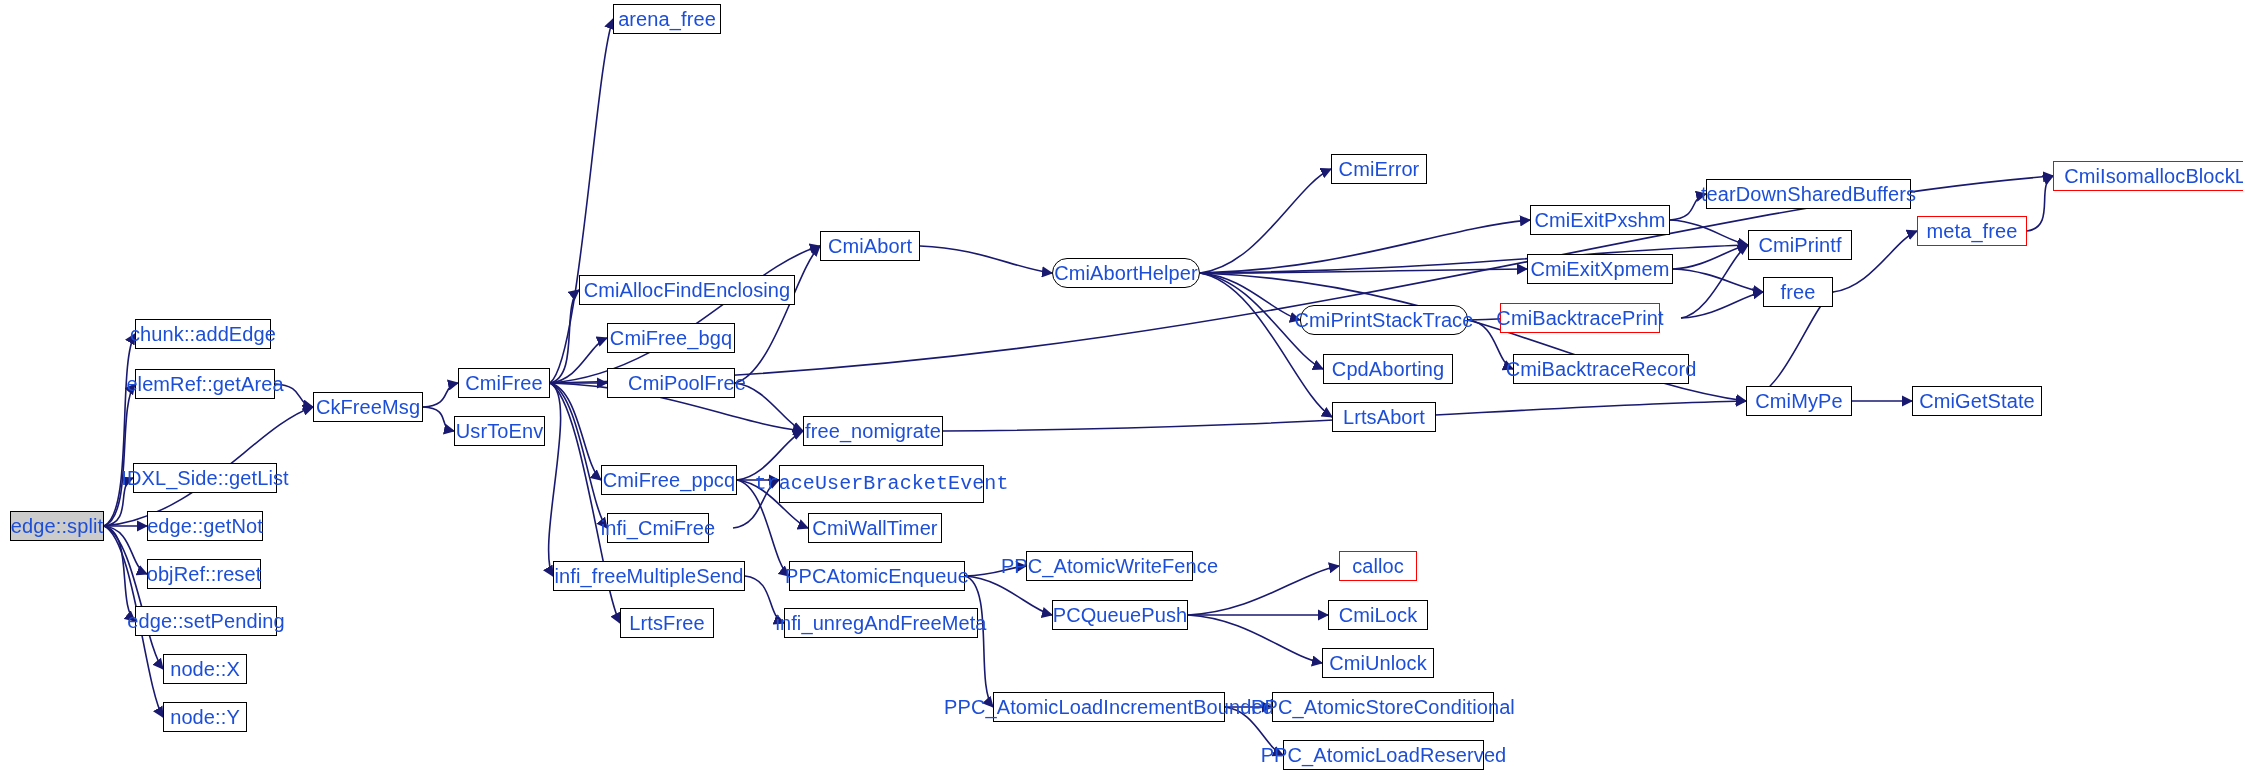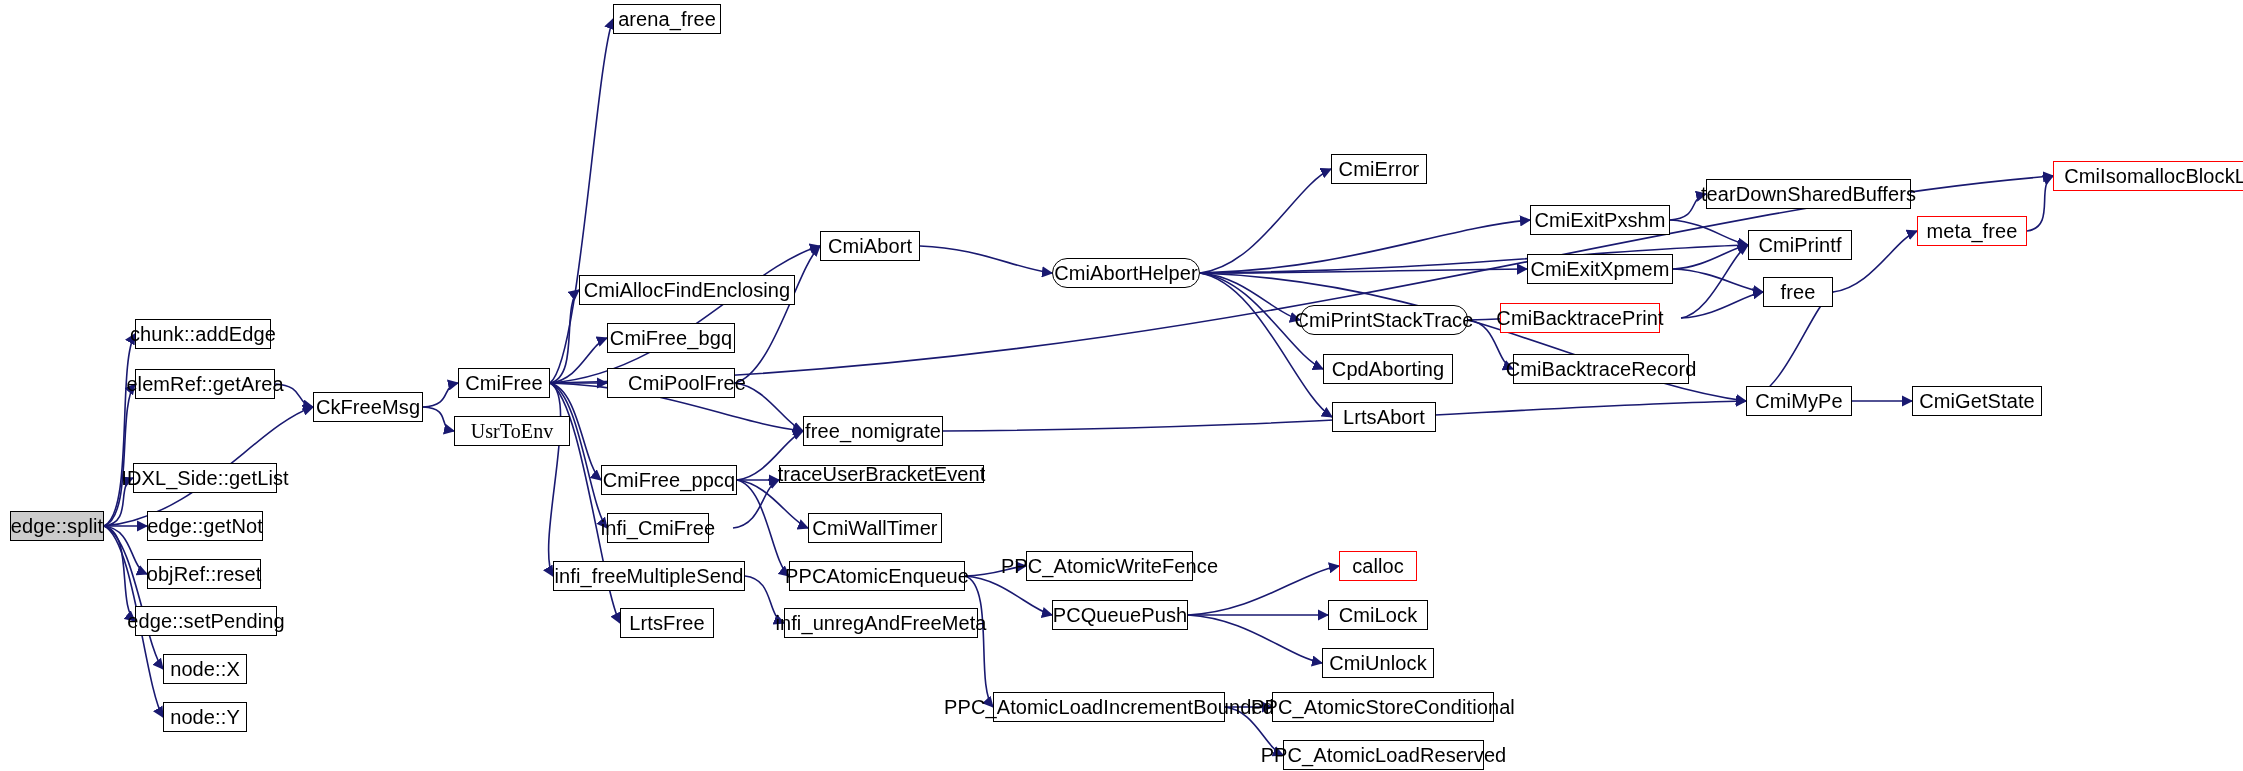--- a/index.html
+++ b/index.html
@@ -16,21 +16,21 @@
     left:0; top:0;
     width:2243px;
     height:771px;
     pointer-events:none;
   }
   .node{
     position:absolute;
     box-sizing:border-box;
     border:1px solid #000000;
     background:#ffffff;
-    color:#000000;
+    color:#1d4ed8;
     font-size:20px;
     line-height:1;
     display:flex;
     align-items:center;
     justify-content:center;
     white-space:nowrap;
     letter-spacing:0.1px;
   }
   .node.root{
     background:#cccccc;
@@ -119,32 +119,32 @@
       <div class="node" style="left: 135px; top: 319px; width: 136px; height: 30px;">chunk::addEdge</div>
       <div class="node" style="left: 135px; top: 369px; width: 140px; height: 30px;">elemRef::getArea</div>
       <div class="node" style="left: 133px; top: 463px; width: 144px; height: 30px;">IDXL_Side::getList</div>
       <div class="node" style="left: 147px; top: 511px; width: 116px; height: 30px;">edge::getNot</div>
       <div class="node" style="left: 147px; top: 559px; width: 114px; height: 30px;">objRef::reset</div>
       <div class="node" style="left: 135px; top: 606px; width: 142px; height: 30px;">edge::setPending</div>
       <div class="node" style="left: 163px; top: 654px; width: 84px; height: 30px;">node::X</div>
       <div class="node" style="left: 163px; top: 702px; width: 84px; height: 30px;">node::Y</div>
       <div class="node" style="left: 313px; top: 392px; width: 110px; height: 30px;">CkFreeMsg</div>
       <div class="node" style="left: 458px; top: 368px; width: 92px; height: 30px;">CmiFree</div>
-      <div class="node" style="left: 454px; top: 416px; width: 116px; height: 30px; font-family: Liberation Serif, serif;">UsrToEnv</div>
+      <div class="node" style="left: 454px; top: 416px; width: 91px; height: 30px;">UsrToEnv</div>
       <div class="node" style="left: 613px; top: 4px; width: 108px; height: 30px;">arena_free</div>
       <div class="node" style="left: 579px; top: 275px; width: 216px; height: 30px;">CmiAllocFindEnclosing</div>
       <div class="node" style="left: 607px; top: 323px; width: 128px; height: 30px;">CmiFree_bgq</div>
       <div class="node" style="left: 607px; top: 368px; width: 128px; height: 30px; padding-left: 32px;">CmiPoolFree</div>
       <div class="node" style="left: 601px; top: 465px; width: 136px; height: 30px;">CmiFree_ppcq</div>
       <div class="node" style="left: 607px; top: 513px; width: 102px; height: 30px;">infi_CmiFree</div>
       <div class="node" style="left: 553px; top: 561px; width: 192px; height: 30px;">infi_freeMultipleSend</div>
       <div class="node" style="left: 620px; top: 608px; width: 94px; height: 30px;">LrtsFree</div>
       <div class="node" style="left: 820px; top: 231px; width: 100px; height: 30px;">CmiAbort</div>
       <div class="node" style="left: 803px; top: 416px; width: 140px; height: 30px;">free_nomigrate</div>
-      <div class="node" style="left: 779px; top: 465px; width: 205px; height: 18px;">traceUserBracketEvent</div>
+      <div class="node" style="left: 779px; top: 465px; width: 205px; height: 38px; font-family: Liberation Mono, monospace;">traceUserBracketEvent</div>
       <div class="node" style="left: 808px; top: 513px; width: 134px; height: 30px;">CmiWallTimer</div>
       <div class="node" style="left: 789px; top: 561px; width: 176px; height: 30px;">PPCAtomicEnqueue</div>
       <div class="node" style="left: 784px; top: 608px; width: 194px; height: 30px;">infi_unregAndFreeMeta</div>
       <div class="node" style="left: 993px; top: 692px; width: 232px; height: 30px;">PPC_AtomicLoadIncrementBounded</div>
       <div class="node" style="left: 1052px; top: 258px; width: 148px; height: 30px; border-radius: 15px;">CmiAbortHelper</div>
       <div class="node" style="left: 1331px; top: 154px; width: 96px; height: 30px;">CmiError</div>
       <div class="node" style="left: 1300px; top: 305px; width: 168px; height: 30px; border-radius: 14px;">CmiPrintStackTrace</div>
       <div class="node" style="left: 1323px; top: 354px; width: 130px; height: 30px;">CpdAborting</div>
       <div class="node" style="left: 1332px; top: 402px; width: 104px; height: 30px;">LrtsAbort</div>
       <div class="node" style="left: 1026px; top: 551px; width: 167px; height: 30px;">PPC_AtomicWriteFence</div>

